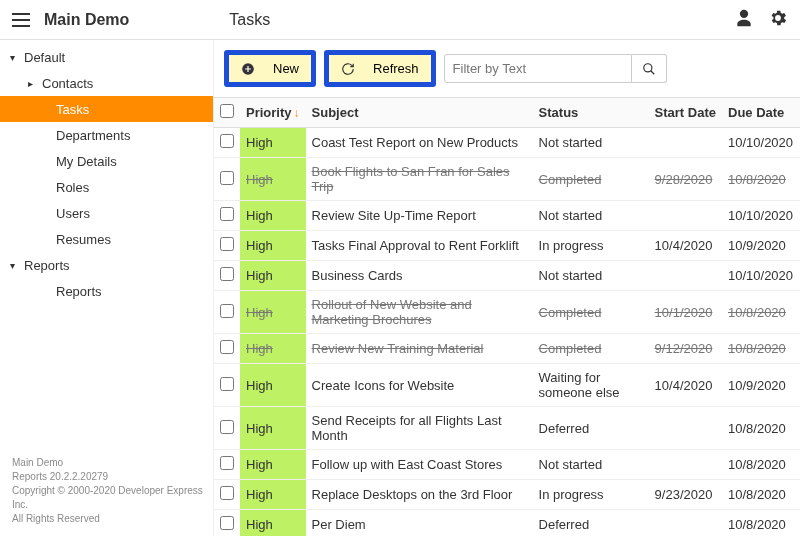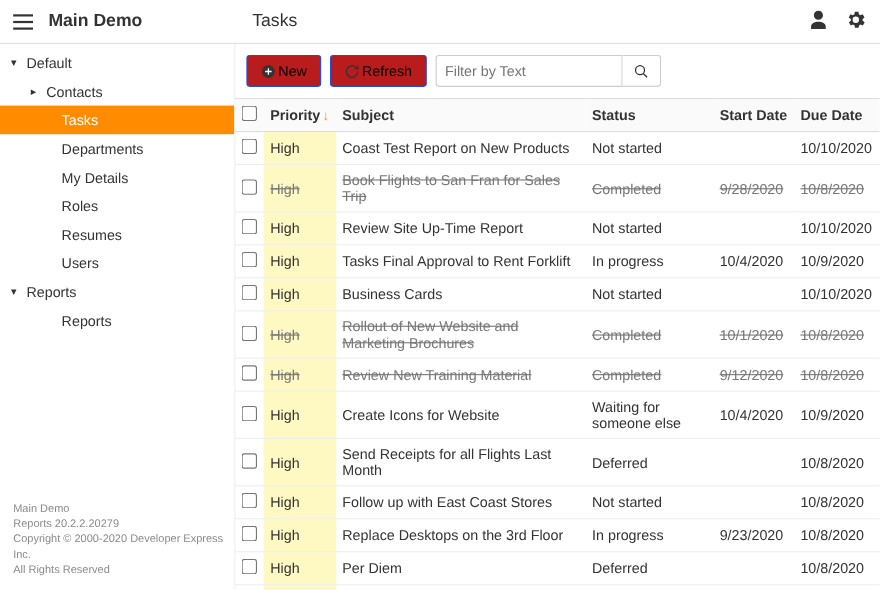--- a/index.html
+++ b/index.html
@@ -35,45 +35,45 @@
   }
   .sidebar-node.lvl0 { padding-left: 10px; font-weight: 400; }
   .sidebar-node.lvl1 { padding-left: 28px; }
   .sidebar-node.lvl2 { padding-left: 42px; }
   .sidebar-node .exp { width: 14px; display: inline-block; color: #333; font-size: 10px; }
   .sidebar-node.active { background: #ff8c00; color: #fff; }
   .sidebar-footer { padding: 10px 10px 10px 12px; font-size: 10px; color: #8a8a8a; line-height: 1.4; }
   .content { flex: 1; display: flex; flex-direction: column; overflow: hidden; }
   .toolbar { display: flex; align-items: center; gap: 8px; padding: 10px 10px 10px 10px; }
   .btn {
-    display: inline-flex; align-items: center; gap: 2px;
-    border: 1px solid #1d4ed8; border-radius: 3px;
-    padding: 6px 12px; font-size: 13px; background: #b91c1c; cursor: pointer;
+    display: inline-flex; align-items: center; gap: 18px;
+    border: 5px solid #1d4ed8; border-radius: 3px;
+    padding: 6px 12px; font-size: 13px; background: #fef9c3; cursor: pointer;
   }
   .btn svg { display: block; }
   .filter { display: flex; }
   .filter input {
     border: 1px solid #ccc; padding: 6px 8px; font-size: 13px;
-    width: 170px; border-radius: 3px 0 0 3px; outline: none;
+    width: 188px; border-radius: 3px 0 0 3px; outline: none;
   }
   .filter .search-btn {
     border: 1px solid #ccc; border-left: none; padding: 6px 10px;
     background: #fff; cursor: pointer; border-radius: 0 3px 3px 0;
     display: flex; align-items: center;
   }
   .grid-wrap { flex: 1; overflow: auto; }
   table { width: 100%; border-collapse: collapse; font-size: 13px; }
   th {
     text-align: left; font-weight: 600; padding: 6px 6px;
     border-bottom: 1px solid #ddd; border-top: 1px solid #ddd;
     background: #fafafa; font-size: 13px; white-space: nowrap;
   }
   th.chk, td.chk { width: 26px; text-align: center; }
   td { padding: 6px 6px; border-bottom: 1px solid #eee; vertical-align: middle; }
-  td.pri { background: #fef9c3; }
+  td.pri { background: #bef264; }
   tr.completed td:not(.chk) { text-decoration: line-through; color: #777; }
   input[type=checkbox] { width: 14px; height: 14px; }
   .sort-ind { color: #ff8c00; font-size: 12px; margin-left: 2px; }
   .col-chk { width: 26px; }
   .col-pri { width: 62px; }
   .col-sub { }
   .col-stat { width: 116px; }
   .col-sd { width: 68px; }
   .col-dd { width: 78px; }
 </style>
@@ -124,25 +124,25 @@
           <div class="sidebar-node lvl2">
             <span class="exp"></span>
             <span>My Details</span>
           </div>
           <div class="sidebar-node lvl2">
             <span class="exp"></span>
             <span>Roles</span>
           </div>
           <div class="sidebar-node lvl2">
             <span class="exp"></span>
+            <span>Users</span>
+          </div>
+          <div class="sidebar-node lvl2">
+            <span class="exp"></span>
             <span>Resumes</span>
-          </div>
-          <div class="sidebar-node lvl2">
-            <span class="exp"></span>
-            <span>Users</span>
           </div>
           <div class="sidebar-node lvl0">
             <span class="exp">▾</span>
             <span>Reports</span>
           </div>
           <div class="sidebar-node lvl2">
             <span class="exp"></span>
             <span>Reports</span>
           </div>
         </div>

